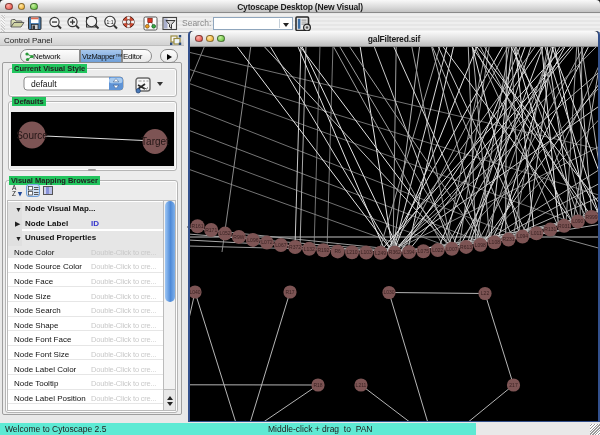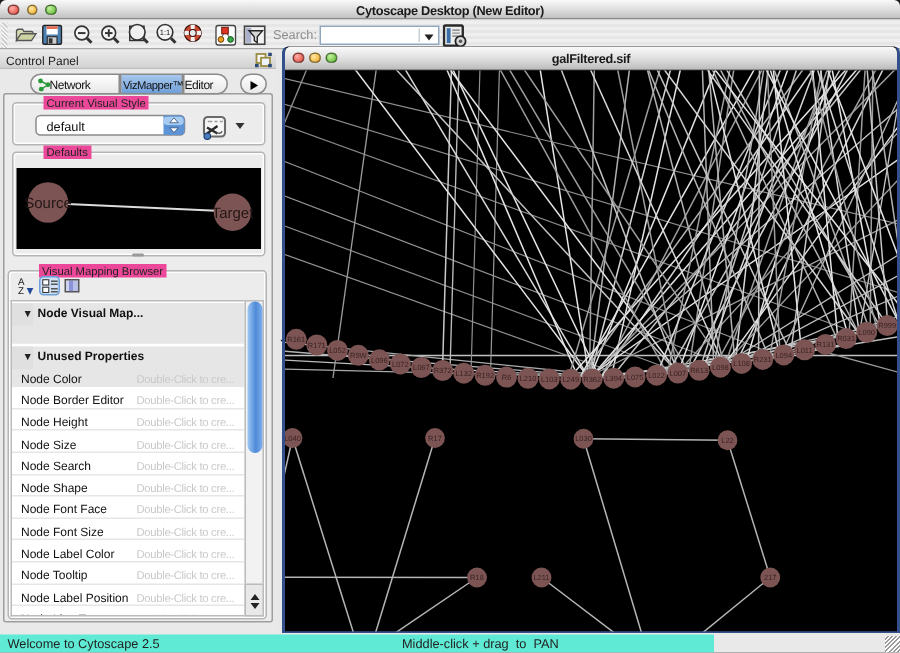--- a/index.html
+++ b/index.html
@@ -19,21 +19,21 @@
 #cpheader{left:0;top:33px;width:184px;height:13px;background:linear-gradient(#ececec,#d2d2d2);border-bottom:1px solid #bdbdbd}
 #cpheader .t{position:absolute;left:4px;top:2.5px;font-size:8px;font-weight:normal;color:#222}
 #cppane{left:2px;top:62px;width:180px;height:353px;background:#ececec;border:1px solid #9e9e9e;border-radius:2px}
 .tab{position:absolute;top:49px;height:14px;font-size:8px;letter-spacing:-0.3px;color:#111;background:linear-gradient(#fdfdfd,#e8e8e8);border:1px solid #8a8a8a;line-height:13px;text-align:left}
 #tabnet{left:20px;width:60px;border-radius:7px 0 0 7px;padding-left:12px}
 #tabviz{left:80px;width:42px;background:linear-gradient(#a8c8ee,#6f9fd8);padding:0 1px;font-size:7.5px}
 #tabed{left:122px;width:30px;border-radius:0 7px 7px 0}
 #tabarrow{left:160px;width:18px;border-radius:7px}
 #tabarrow:after{content:"";position:absolute;left:6px;top:3.5px;border:3.5px solid transparent;border-left:5px solid #000}
 .gbox{position:absolute;border:1px solid #b5b5b5;border-radius:3px;box-shadow:inset 0 0 0 1px #fdfdfd}
-.gbox .gt{position:absolute;top:-5px;left:20px;background:#ec4899;font-size:7.5px;font-weight:normal;color:#222;padding:0 2px;white-space:nowrap}
+.gbox .gt{position:absolute;top:-5px;left:3px;background:#22c55e;font-size:7.5px;font-weight:bold;color:#222;padding:0 2px;white-space:nowrap}
 #editarrow{left:157px;top:82px;width:0;height:0;border:3.5px solid transparent;border-top:4px solid #333}
 
 #defblack{left:11px;top:112px;width:163px;height:54px;background:#000}
 #selbtn{left:26px;top:184px;width:14px;height:13px;border:1.5px solid #6f9fd8;background:#cfe0f4;border-radius:3px}
 #stripeicon{left:43px;top:186px;width:10px;height:9px;border:1px solid #555;background:linear-gradient(90deg,#cdd2ee 0 2px,#8a93d8 2px 5px,#b9c0e8 5px 8px)}
 #plist{left:7px;top:200px;width:156px;height:211px;background:#fff;border:1px solid #bbb;border-right:none;overflow:hidden}
 .prow{position:absolute;left:0;width:156px;height:27px;border-bottom:1px solid #e6e6e6;font-size:8px;color:#111;line-height:14px}
 .prow.pg{background:#e6e6e6}
 .tri{position:absolute;left:7px;top:0.5px;font-size:7px;color:#222;z-index:2}
 .gcell{position:absolute;left:0;top:0;width:14px;height:14.6px;background:#e0e0e0}
@@ -59,21 +59,21 @@
 #statusbar span{position:absolute;top:1px}
 #resizegrip{left:590px;top:424px;width:10px;height:11px;background:repeating-linear-gradient(135deg,#fdfdfd 0 1px,#9a9a9a 1px 2px)}
 </style></head><body>
 <div id="stage">
   <div class="abs" style="left:0;top:0;width:6px;height:6px;background:#1a1a1a"></div>
   <div class="abs" style="left:594px;top:0;width:6px;height:6px;background:#1a1a1a"></div>
   <div class="abs" id="titlebar">
     <div class="light" style="left:5px;background:radial-gradient(circle at 35% 30%,#ffb0a8,#e0443a)"></div>
     <div class="light" style="left:17.7px;background:radial-gradient(circle at 35% 30%,#ffe9a8,#efa920)"></div>
     <div class="light" style="left:30.4px;background:radial-gradient(circle at 35% 30%,#c8f2a0,#55b82e)"></div>
-    <div class="t">Cytoscape Desktop (New Editor)</div>
+    <div class="t">Cytoscape Desktop (New Visual)</div>
   </div>
   <div class="abs" id="toolbar"></div>
   <div class="abs" id="grip"></div>
   <svg class="abs" style="left:8px;top:15px" width="170" height="17">
 
     <path d="M3 12 L3 6 Q3 4.5 4.5 4.5 L7 4.5 L8 6 L13 6 Q14 6 14 7 L14 8 L6 8 Z" fill="#d9dcb2" stroke="#555" stroke-width="0.9"></path>
     <path d="M3 12 L6 7.5 L16 7.5 L13 12 Z" fill="#cfd3a4" stroke="#555" stroke-width="0.9"></path>
 
     <rect x="20.5" y="2" width="12.5" height="12.5" rx="1" fill="#4d7fb0" stroke="#222" stroke-width="0.9"></rect>
     <rect x="23" y="2.5" width="7.5" height="5.5" fill="#fff"></rect>
@@ -205,35 +205,41 @@
     <rect x="6" y="6" width="4.5" height="1" fill="#555"></rect>
       <rect x="6" y="8" width="4.5" height="1" fill="#555"></rect>
   </svg>
   <div class="abs" id="stripeicon"></div>
   <div class="abs" id="plist">
 <div class="prow pg" style="top:1.0px">
         <span class="gcell"></span>
         <span class="tri">▼</span>
         <b>Node Visual Map...</b>
       </div>
+<div class="prow" style="top:15.6px">
+        <span class="gcell"></span>
+        <span class="tri">▶</span>
+        <b>Node Label</b>
+        <span class="val vid">ID</span>
+      </div>
 <div class="prow pg" style="top:30.2px">
         <span class="gcell"></span>
         <span class="tri">▼</span>
         <b>Unused Properties</b>
       </div>
 <div class="prow" style="top:44.8px">
         <span class="pname">Node Color</span>
         <span class="val vdc">Double-Click to cre...</span>
       </div>
 <div class="prow" style="top:59.4px">
-        <span class="pname">Node Border Editor</span>
+        <span class="pname">Node Source Color</span>
         <span class="val vdc">Double-Click to cre...</span>
       </div>
 <div class="prow" style="top:74.0px">
-        <span class="pname">Node Height</span>
+        <span class="pname">Node Face</span>
         <span class="val vdc">Double-Click to cre...</span>
       </div>
 <div class="prow" style="top:88.6px">
         <span class="pname">Node Size</span>
         <span class="val vdc">Double-Click to cre...</span>
       </div>
 <div class="prow" style="top:103.2px">
         <span class="pname">Node Search</span>
         <span class="val vdc">Double-Click to cre...</span>
       </div>

